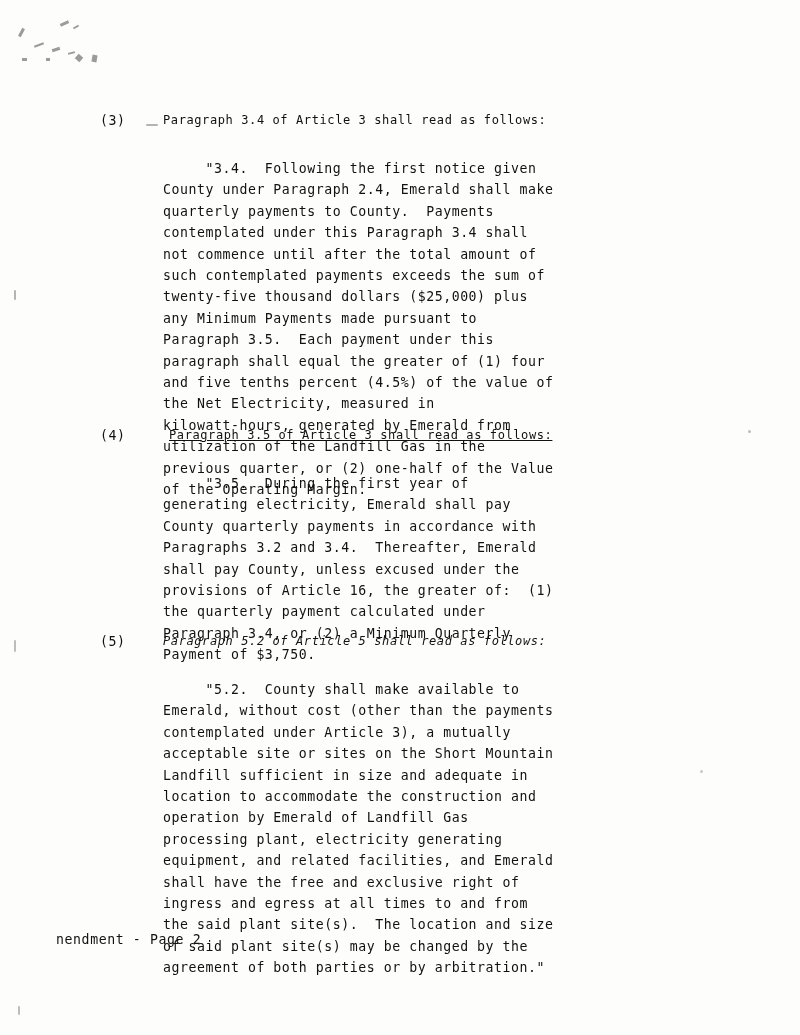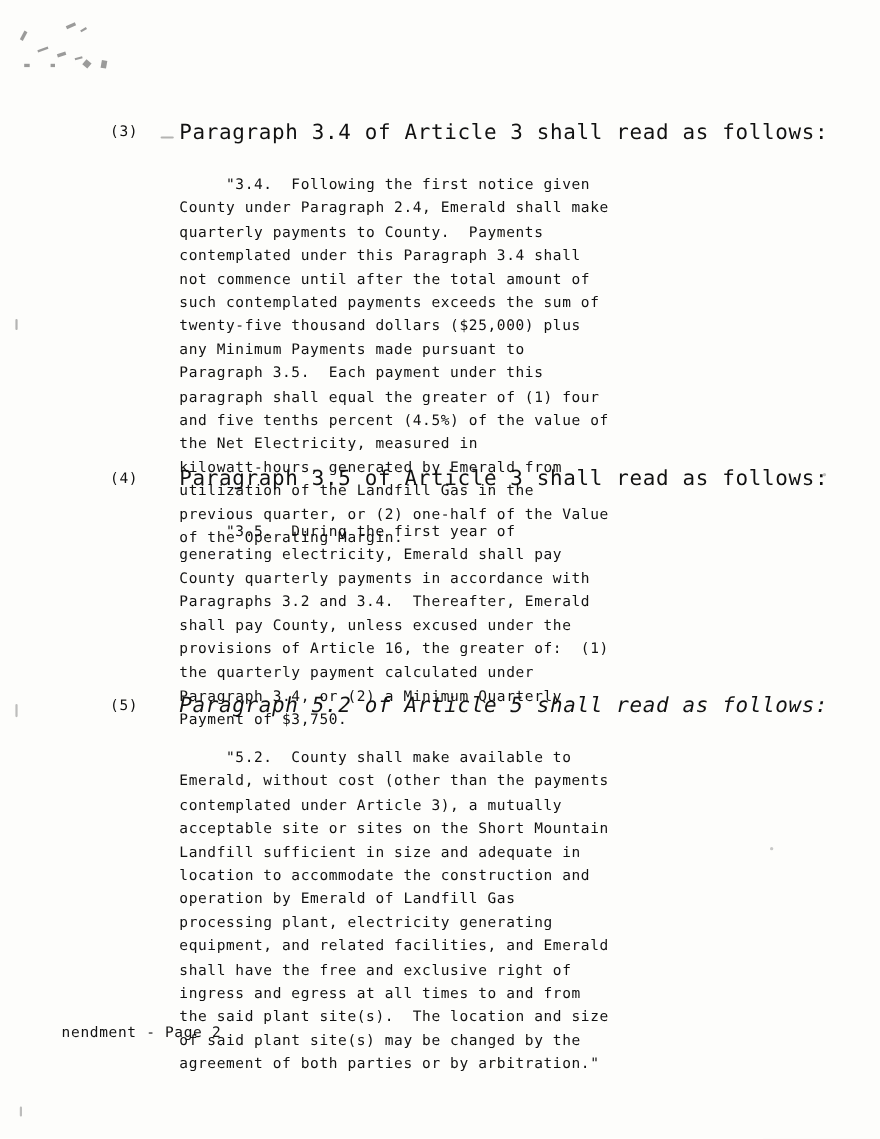--- a/index.html
+++ b/index.html
@@ -39,21 +39,21 @@
   .clause-num {
     position: absolute;
     font-size: 13.2px;
     line-height: 21.6px;
     color: #111;
     letter-spacing: 0.6px;
     white-space: pre;
   }
   .clause-head {
     position: absolute;
-    font-size: 19px;
+    font-size: 12px;
     line-height: 21.6px;
     color: #111;
     letter-spacing: 0.6px;
     white-space: pre;
     text-align: center;
   }
   .quote-block {
     position: absolute;
     font-size: 13.2px;
     line-height: 21.4px;
@@ -107,21 +107,21 @@
 Paragraph 3.5.  Each payment under this
 paragraph shall equal the greater of (1) four
 and five tenths percent (4.5%) of the value of
 the Net Electricity, measured in
 kilowatt-hours, generated by Emerald from
 utilization of the Landfill Gas in the
 previous quarter, or (2) one-half of the Value
 of the Operating Margin.</div>
 
     <div class="clause-num" style="left:100px; top:425px;">(4)</div>
-    <div class="clause-head" style="left:163px; top:425px;">Paragraph 3.5 of Article 3 shall read as follows:</div>
+    <div class="clause-head" style="left:169px; top:425px;text-decoration:underline;">Paragraph 3.5 of Article 3 shall read as follows:</div>
     <div class="quote-block" style="left:163px; top:473px;">     "3.5.  During the first year of
 generating electricity, Emerald shall pay
 County quarterly payments in accordance with
 Paragraphs 3.2 and 3.4.  Thereafter, Emerald
 shall pay County, unless excused under the
 provisions of Article 16, the greater of:  (1)
 the quarterly payment calculated under
 Paragraph 3.4, or (2) a Minimum Quarterly
 Payment of $3,750.</div>
 

